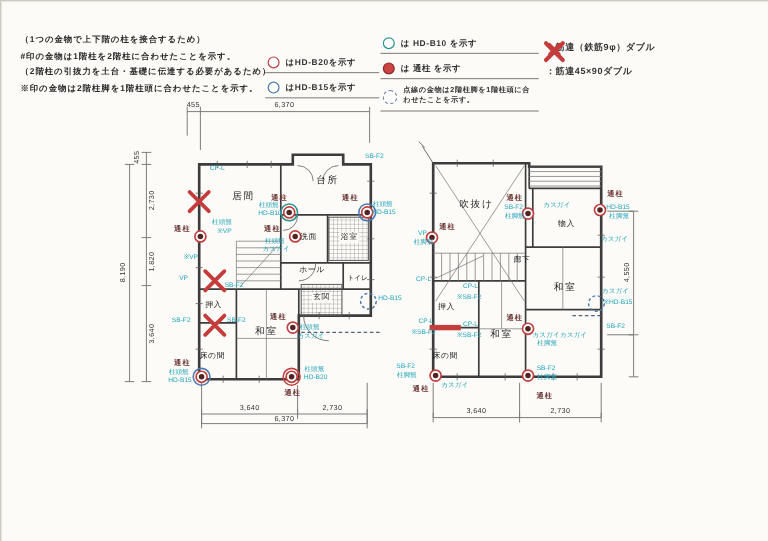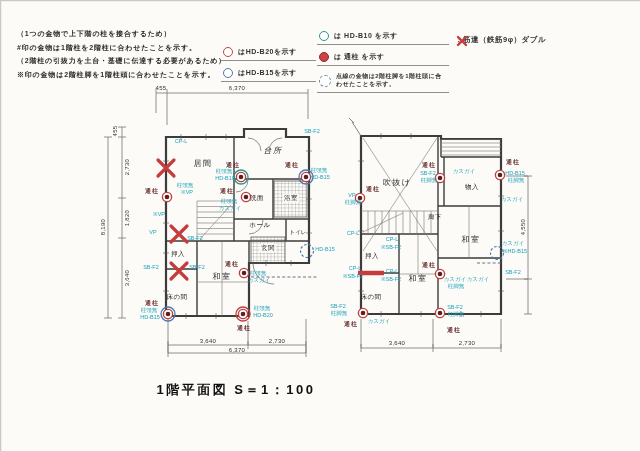--- a/index.html
+++ b/index.html
@@ -67,20 +67,26 @@
     </div>
   </div>
 
   <div class="leg-col" style="left:452px;top:32px;width:178px;">
     <div class="leg-row nob">
       <svg class="sym" width="18" height="16">
         <path d="M5,4 L13,12 M13,4 L5,12" stroke="#c43c3c" stroke-width="2.4" stroke-linecap="round" fill="none"></path>
       </svg>
       <span>：筋違（鉄筋9φ）ダブル</span>
     </div>
+    <div class="leg-row nob">
+      <svg class="sym" width="18" height="20">
+        <path d="M2,3 L16,17 M16,3 L2,17" stroke="#c43c3c" stroke-width="3.4" stroke-linecap="round" fill="none"></path>
+      </svg>
+      <span>：筋違45×90ダブル</span>
+    </div>
   </div>
 
   <svg width="640" height="451" viewBox="0 0 640 451">
     <defs>
       <pattern id="grid" width="3.5" height="3.5" patternUnits="userSpaceOnUse">
         <path d="M0,0 H3.5 M0,0 V3.5" stroke="#666" stroke-width="0.45"></path>
       </pattern>
       <pattern id="stripes" width="6" height="4" patternUnits="userSpaceOnUse">
         <path d="M0,2 H6" stroke="#888" stroke-width="0.7"></path>
       </pattern>
@@ -203,31 +209,31 @@
   <span class="rotc dim" style="left:102px;top:226px;">8,190</span>
   <span class="ctr dim" style="left:207px;top:340px;">3,640</span>
   <span class="ctr dim" style="left:276px;top:340px;">2,730</span>
   <span class="ctr dim" style="left:236px;top:349px;">6,370</span>
 
   <span class="ctr dim" style="left:396px;top:342px;">3,640</span>
   <span class="ctr dim" style="left:466px;top:342px;">2,730</span>
   <span class="rotc dim" style="left:522px;top:226px;">4,550</span>
 
   <span class="ctr room" style="left:202px;top:162px;">居間</span>
-  <span class="ctr room" style="left:272px;top:149px;font-style:italic;">台所</span>
+  <span class="ctr room" style="left:272px;top:149px;">台所</span>
   <span class="ctr room sm" style="left:256px;top:197px;">洗面</span>
   <span class="ctr room sm bg" style="left:290px;top:197px;">浴室</span>
   <span class="ctr room sm" style="left:259px;top:224px;">ホール</span>
   <span class="ctr room sm bg" style="left:267px;top:247px;">玄関</span>
   <span class="ctr room xs" style="left:297px;top:231px;">トイレ</span>
   <span class="ctr room sm" style="left:177px;top:253px;">押入</span>
   <span class="ctr room" style="left:221px;top:275px;">和室</span>
   <span class="ctr room sm" style="left:176px;top:296px;">床の間</span>
 
-  <span class="ctr room" style="left:396px;top:169px;margin-top:12px;">吹抜け</span>
+  <span class="ctr room" style="left:396px;top:169px;">吹抜け</span>
   <span class="ctr room sm" style="left:471px;top:186px;">物入</span>
   <span class="ctr room sm" style="left:434px;top:216px;">廊下</span>
   <span class="ctr room" style="left:470px;top:238px;">和室</span>
   <span class="ctr room" style="left:417px;top:277px;">和室</span>
   <span class="ctr room sm" style="left:371px;top:255px;">押入</span>
   <span class="ctr room sm" style="left:370px;top:296px;">床の間</span>
 
   <span class="ctr tsuba" style="left:151px;top:190px;">通柱</span>
   <span class="ctr tsuba" style="left:232px;top:164px;">通柱</span>
   <span class="ctr tsuba" style="left:291px;top:164px;">通柱</span>
@@ -286,15 +292,14 @@
   <span class="ctr ann" style="left:514px;top:250px;">※HD-B15</span>
   <span class="ctr ann" style="left:352px;top:232px;">CP-L</span>
   <span class="ctr ann" style="left:354px;top:267px;">CP-L</span>
   <span class="ctr ann" style="left:352px;top:275px;">※SB-F2</span>
   <span class="ctr ann" style="left:391px;top:238px;">CP-L</span>
   <span class="ctr ann" style="left:390px;top:246px;">※SB-F2</span>
   <span class="ctr ann" style="left:391px;top:270px;">CP-L</span>
   <span class="ctr ann" style="left:390px;top:278px;">※SB-F2</span>
   <span class="ctr ann" style="left:512px;top:271px;">SB-F2</span>
 
-  <span class="ctr caption" style="left:235px;top:389px;">1階平面図 S＝1：100</span>
 
 </div>
 
 </body></html>

